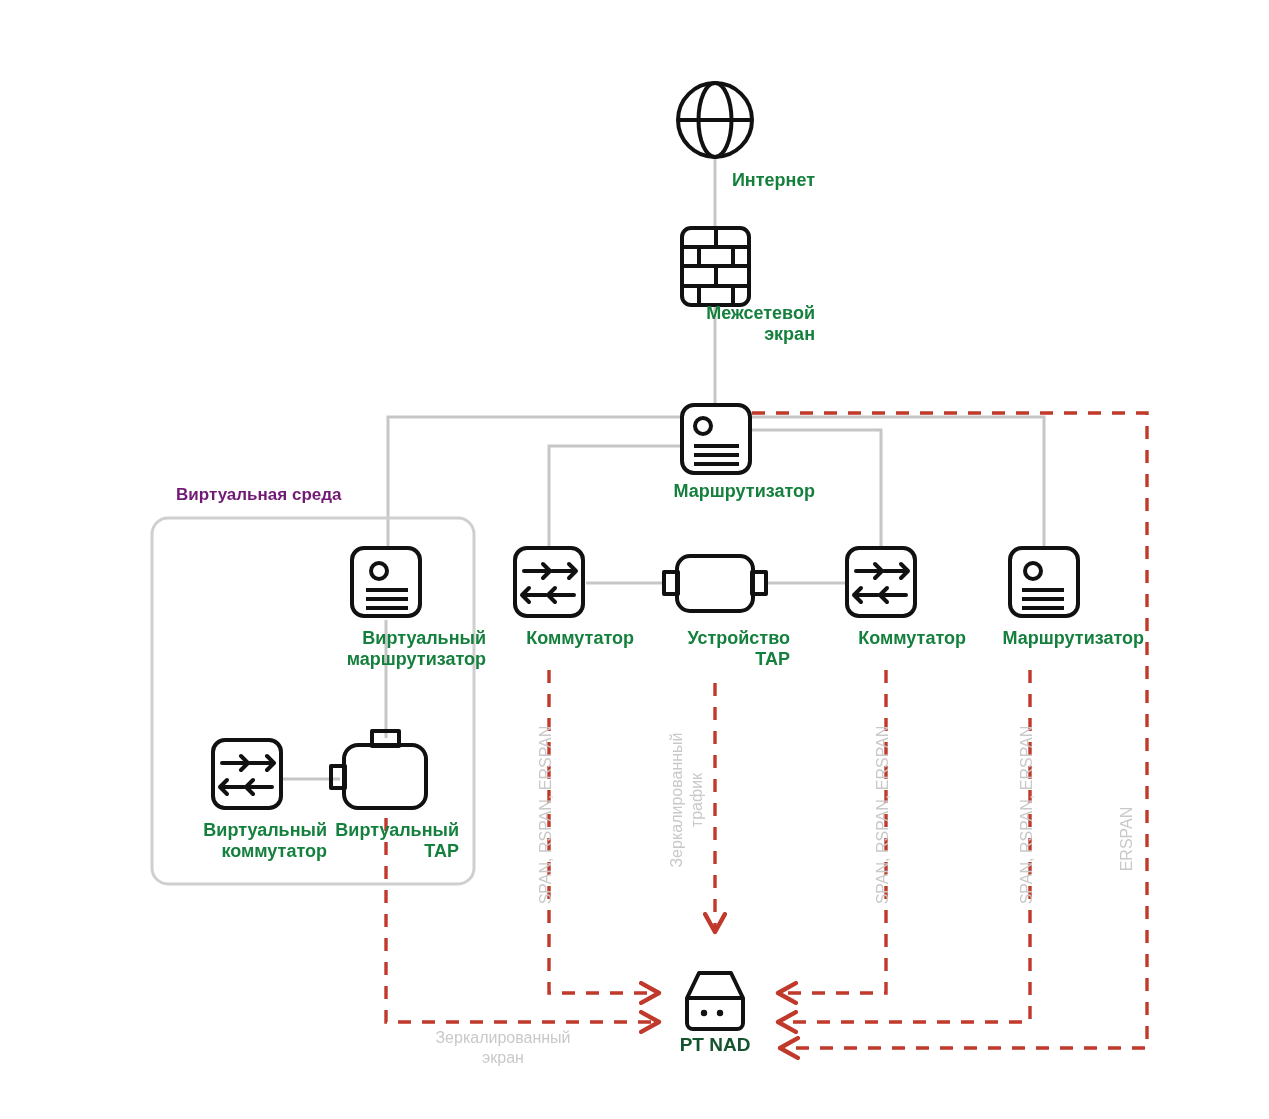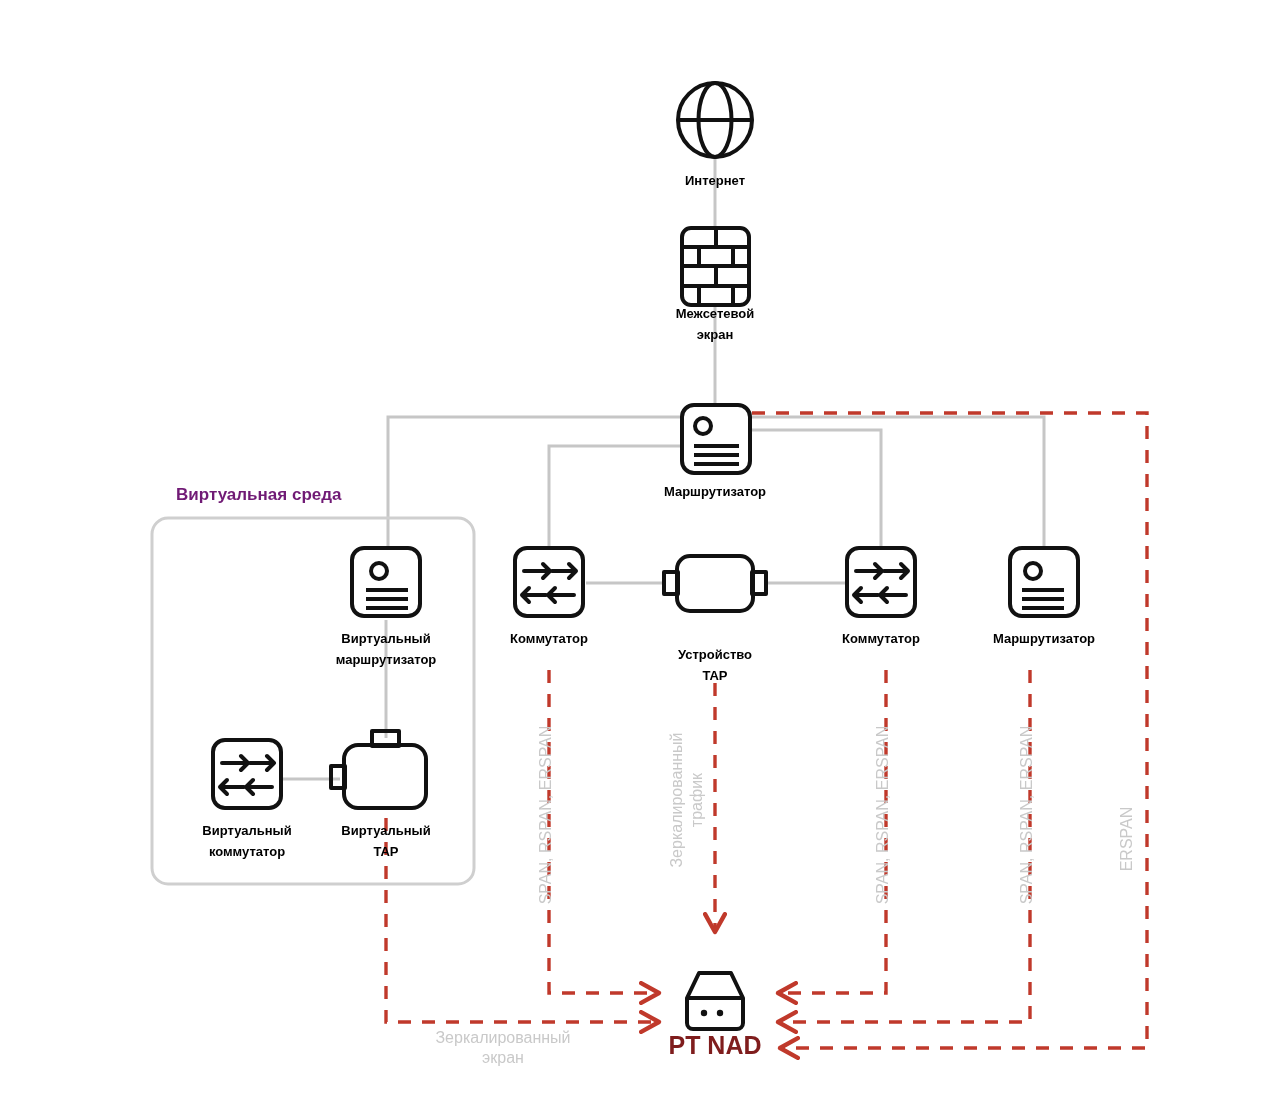--- a/index.html
+++ b/index.html
@@ -3,37 +3,37 @@
 <meta charset="utf-8">
 <style>
   html,body{margin:0;padding:0;background:#ffffff;}
   body{
     width:1269px;height:1119px;
     font-family:"Liberation Sans", sans-serif;
     overflow:hidden;position:relative;
   }
   #diagram{position:absolute;left:0;top:0;width:1269px;height:1119px;}
   .nd-label{
-    position:absolute;text-align:center;font-weight:bold;
-    color:#000000;font-size:13px;line-height:21px;
+    position:absolute;text-align:right;font-weight:bold;
+    color:#15803d;font-size:18px;line-height:21px;
     white-space:pre-line;pointer-events:none;
   }
   .grp-label{
     position:absolute;font-weight:bold;color:#701a75;
     font-size:17px;line-height:21px;
   }
   .flow-label{
     position:absolute;color:#c9c9c9;font-size:16px;
     line-height:20px;font-weight:normal;white-space:pre-line;
     text-align:center;
   }
   .flow-rot{transform-origin:50% 50%;transform:rotate(-90deg);}
   .nad-label{
-    position:absolute;font-weight:bold;color:#7f1d1d;
-    font-size:25px;line-height:22px;text-align:center;
+    position:absolute;font-weight:bold;color:#14532d;
+    font-size:19px;line-height:22px;text-align:center;
   }
 </style>
 </head>
 <body>
 
 <svg id="diagram" viewBox="0 0 1269 1119">
   <defs>
     <marker id="arrow-red" viewBox="0 0 12 12" refX="9" refY="6" markerWidth="7" markerHeight="7" orient="auto-start-reverse">
       <path d="M1,1 L10,6 L1,11" fill="none" stroke="#c0392b" stroke-width="2.2" stroke-linecap="round" stroke-linejoin="round"></path>
     </marker>
@@ -200,21 +200,21 @@
 маршрутизатор</div>
 
 <div class="nd-label" style="left:167px;top:820px;width:160px;">Виртуальный
 коммутатор</div>
 
 <div class="nd-label" style="left:313px;top:820px;width:146px;">Виртуальный
 TAP</div>
 
 <div class="nd-label" style="left:464px;top:628px;width:170px;">Коммутатор</div>
 
-<div class="nd-label" style="left:640px;top:628px;width:150px;margin-top:16px;">Устройство
+<div class="nd-label" style="left:640px;top:628px;width:150px;">Устройство
 TAP</div>
 
 <div class="nd-label" style="left:796px;top:628px;width:170px;">Коммутатор</div>
 
 <div class="nd-label" style="left:944px;top:628px;width:200px;">Маршрутизатор</div>
 
 <div class="nad-label" style="left:645px;top:1034px;width:140px;">PT NAD</div>
 
 <div class="flow-label flow-rot" style="left:426px;top:805px;width:240px;height:20px;">SPAN, RSPAN, ERSPAN</div>
 

